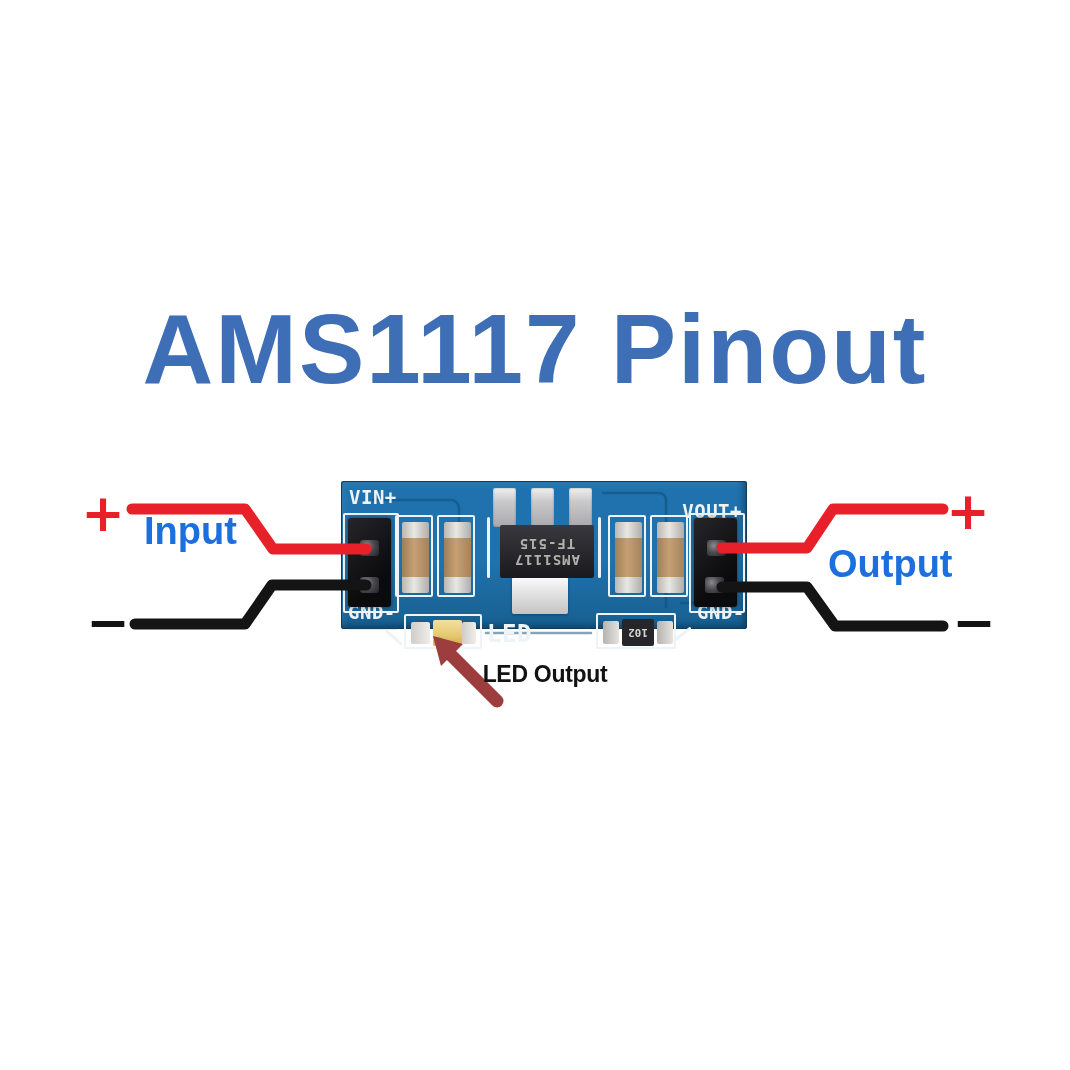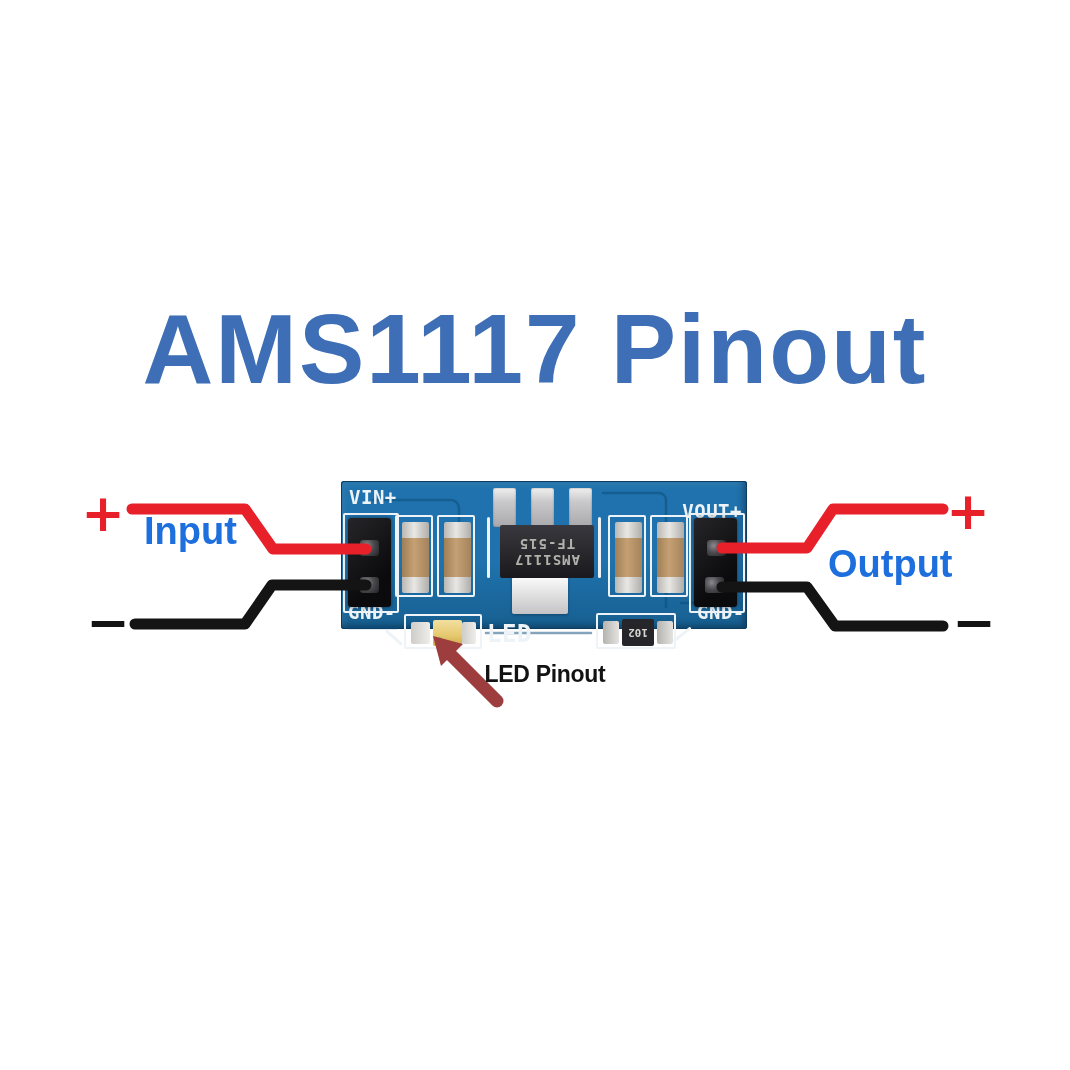--- a/index.html
+++ b/index.html
@@ -194,16 +194,16 @@
 
   <div class="abs term plus" id="plus-left">+</div>
   <div class="abs term minus" id="minus-left">−</div>
   <div class="abs term plus" id="plus-right">+</div>
   <div class="abs term minus" id="minus-right">−</div>
 
   <div class="abs io-label" id="input-label">Input</div>
   <div class="abs io-label" id="output-label">Output</div>
 
   <div class="abs" id="annotation">
-    <div>LED Pinout</div>
+    <div>LED Output</div>
   </div>
 
 </div>
 
 </body></html>

